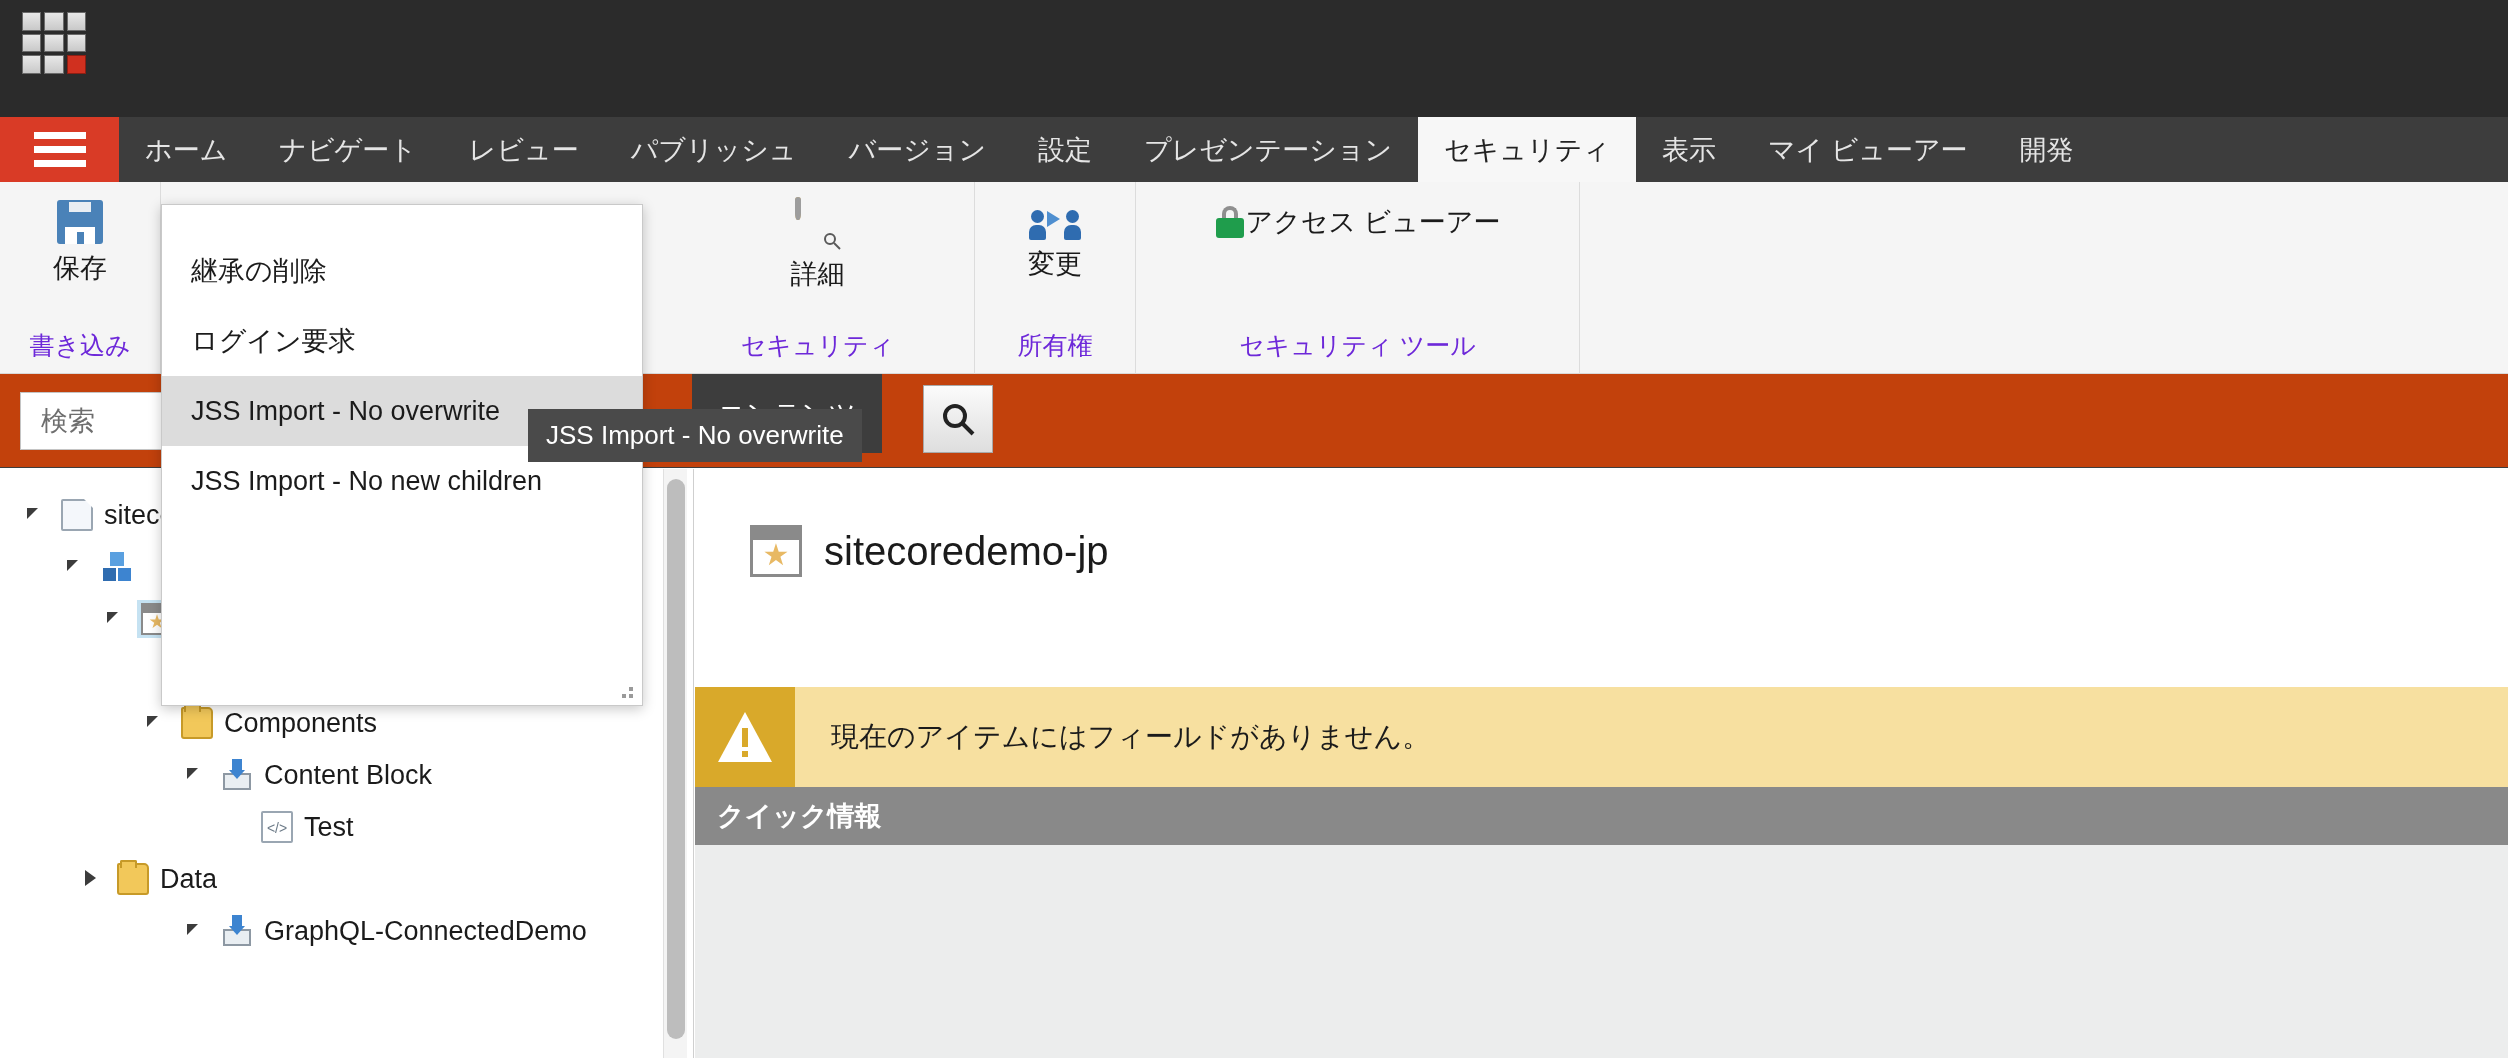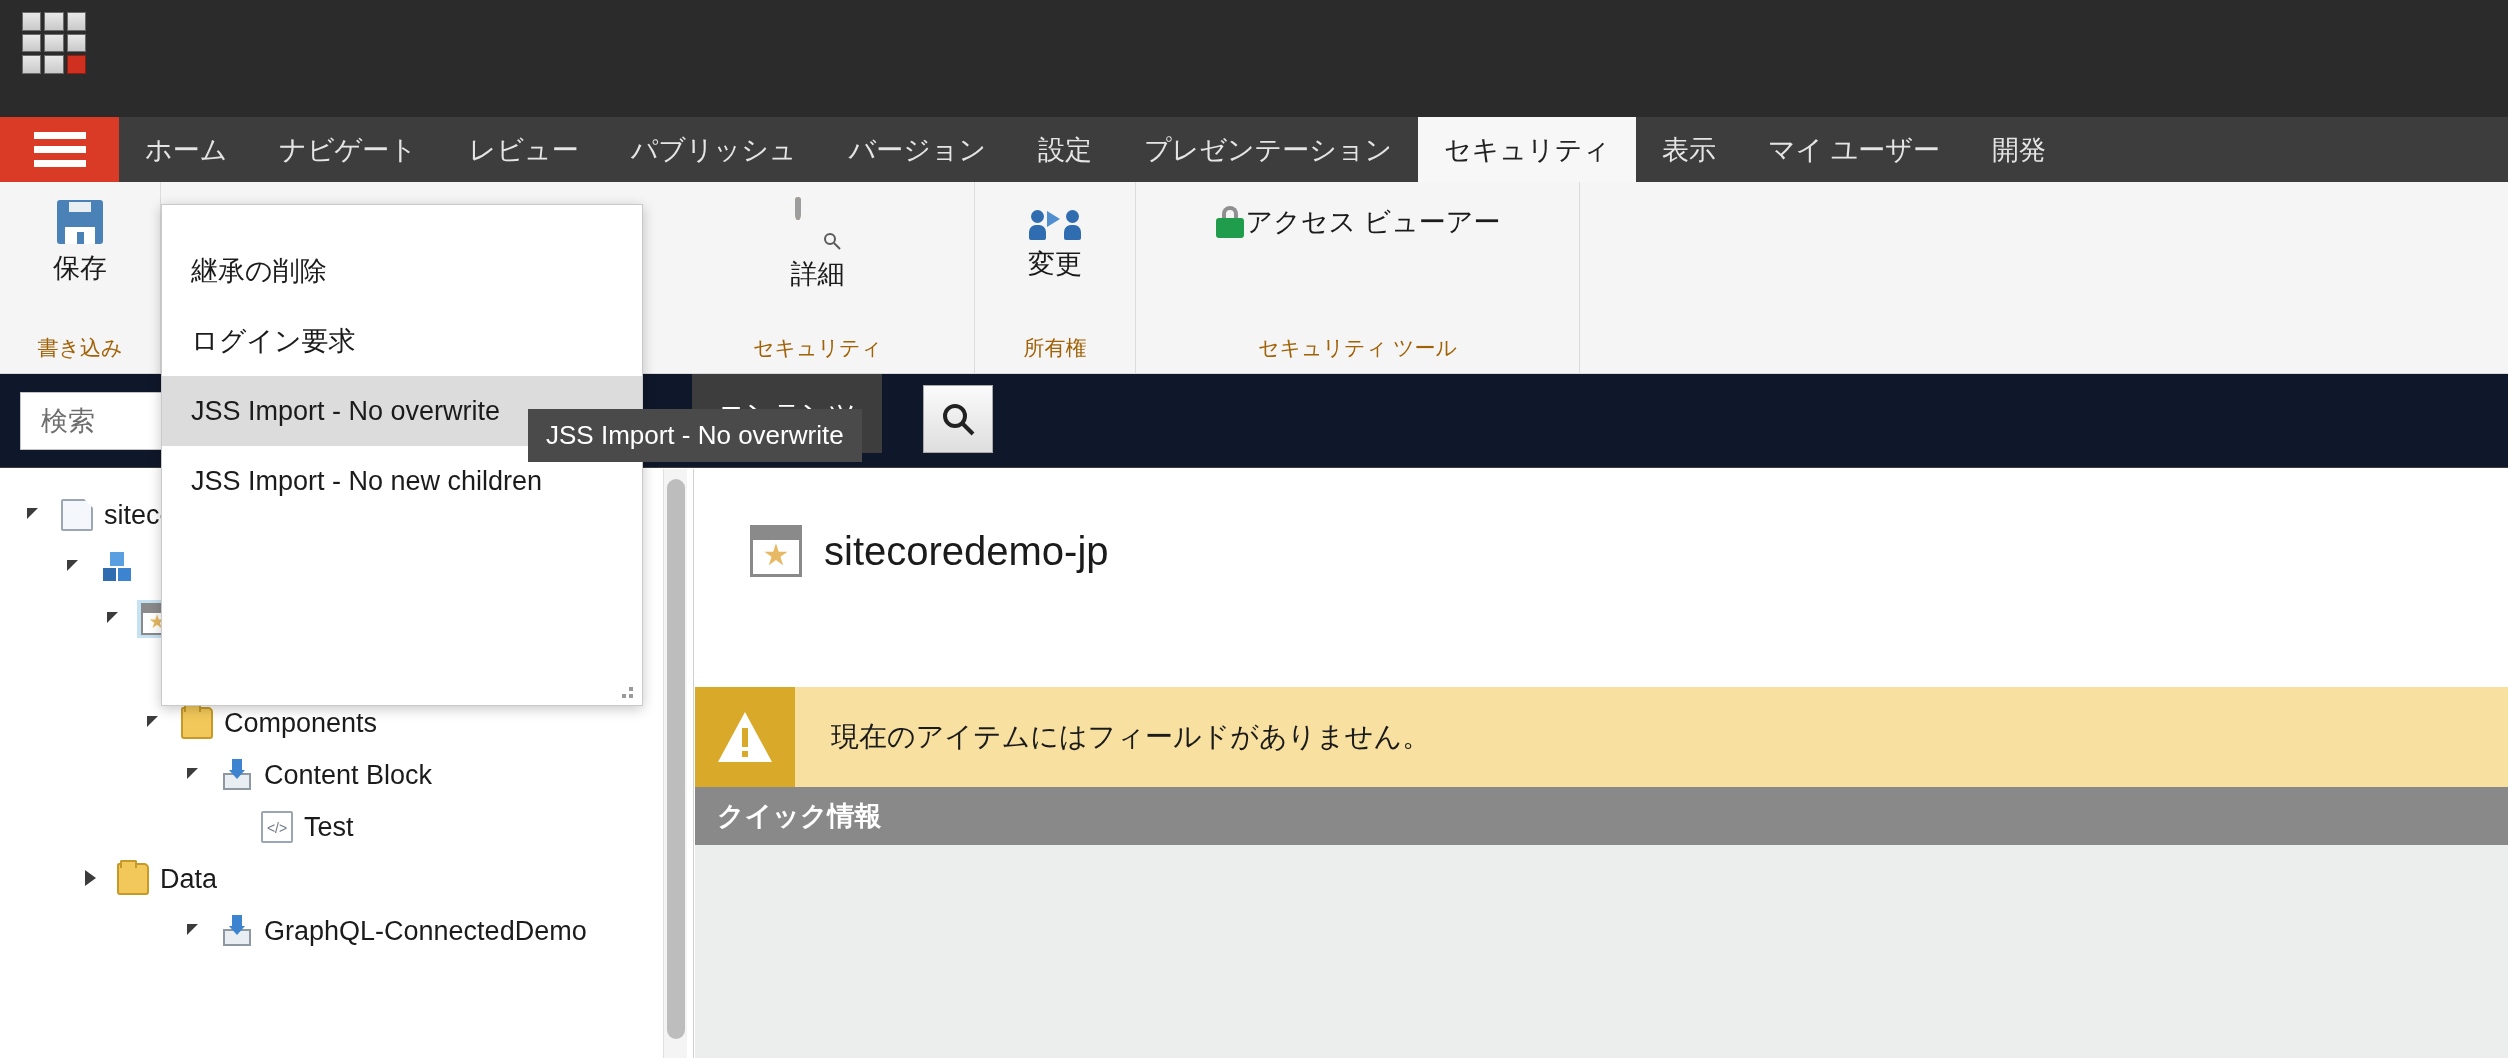--- a/index.html
+++ b/index.html
@@ -73,21 +73,21 @@
     border-bottom: 1px solid #d9d9d9;
   }
   .rb-group {
     position: absolute; top: 0; height: 192px;
     border-right: 1px solid #dcdcdc;
     display: flex; flex-direction: column; align-items: center;
   }
   .rb-group .gtitle {
     position: absolute; bottom: 12px; left: 0; width: 100%;
     text-align: center;
-    color: #a16207; font-size: 21px; white-space: nowrap;
+    color: #6d28d9; font-size: 25px; white-space: nowrap;
   }
   .rb-btns {
     display: flex; align-items: flex-start; justify-content: center;
     gap: 24px; padding-top: 14px; height: 140px;
   }
   .rb-btn {
     display: flex; flex-direction: column; align-items: center;
     min-width: 96px; padding: 4px 10px; cursor: pointer;
   }
   .rb-btn .lbl { font-size: 27px; color: #1b1b1b; margin-top: 6px; white-space: nowrap; }
@@ -135,21 +135,21 @@
   .ico-lock .bodyl { position:absolute; left:1px; bottom:0; width:28px; height:20px; background:#1f9d4c; border-radius:3px; }
   .ico-user { width: 30px; height: 34px; position: relative; }
   .ico-user .head { position:absolute; left:9px; top:1px; width:12px; height:12px; border-radius:50%; background:#2f2f2f; }
   .ico-user .torso { position:absolute; left:3px; bottom:0; width:24px; height:19px; border-radius:8px 8px 2px 2px; background:#e9e9e9; border:1px solid #bbb; }
   .ico-user .tie { position:absolute; left:13px; bottom:0; width:4px; height:15px; background:#c03030; }
 
   
   .searchrow {
     position: absolute; left: 0; top: 374px;
     width: 2508px; height: 94px;
-    background: #0f172a;
+    background: #c2410c;
     border-bottom: 1px solid #3d3d3d;
   }
   .searchbox {
     position: absolute; left: 20px; top: 18px;
     width: 290px; height: 58px;
     background: #ffffff;
     border: 1px solid #c4c4c4;
     display: flex; align-items: center;
     padding: 0 20px;
   }
@@ -385,21 +385,21 @@
       <div class="tab">
         <span>プレゼンテーション</span>
       </div>
       <div class="tab active">
         <span>セキュリティ</span>
       </div>
       <div class="tab">
         <span>表示</span>
       </div>
       <div class="tab">
-        <span>マイ ユーザー</span>
+        <span>マイ ビューアー</span>
       </div>
       <div class="tab">
         <span>開発</span>
       </div>
     </div>
 </div>
 
 <div class="ribbon">
 
   <div class="rb-group" style="left:0; width:161px;">

